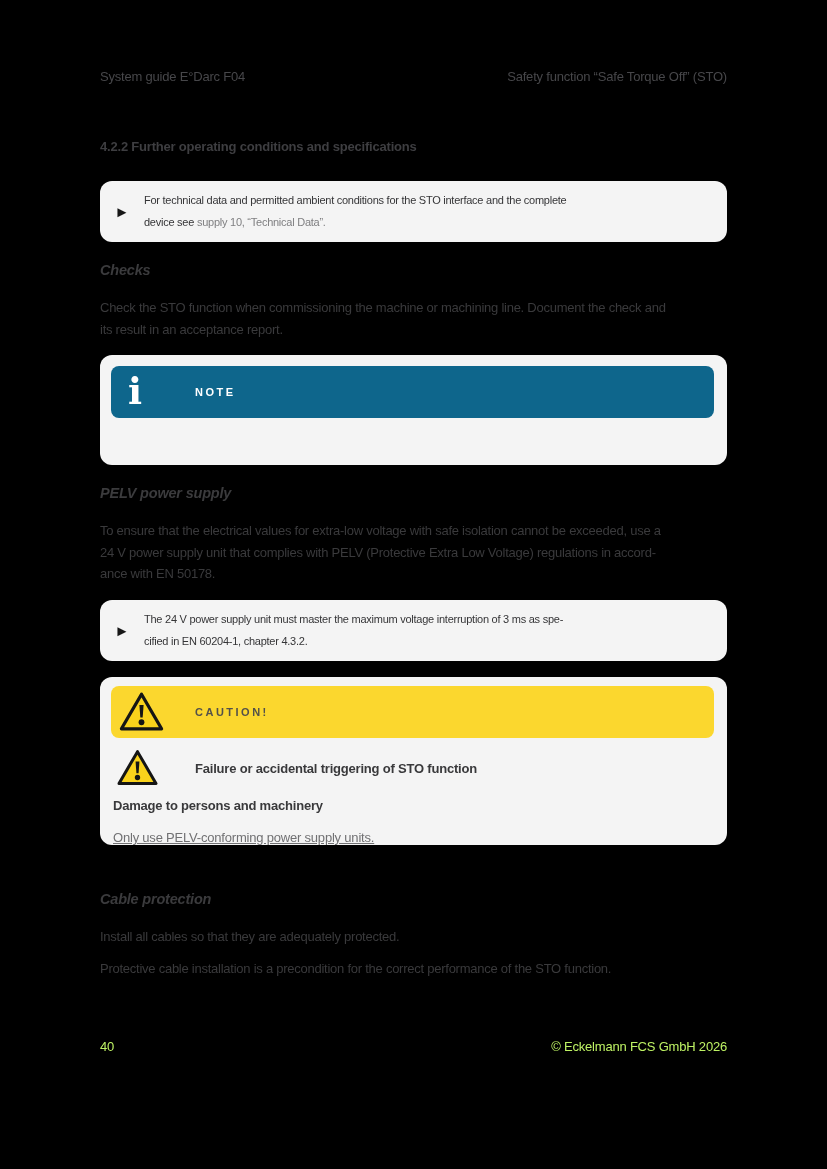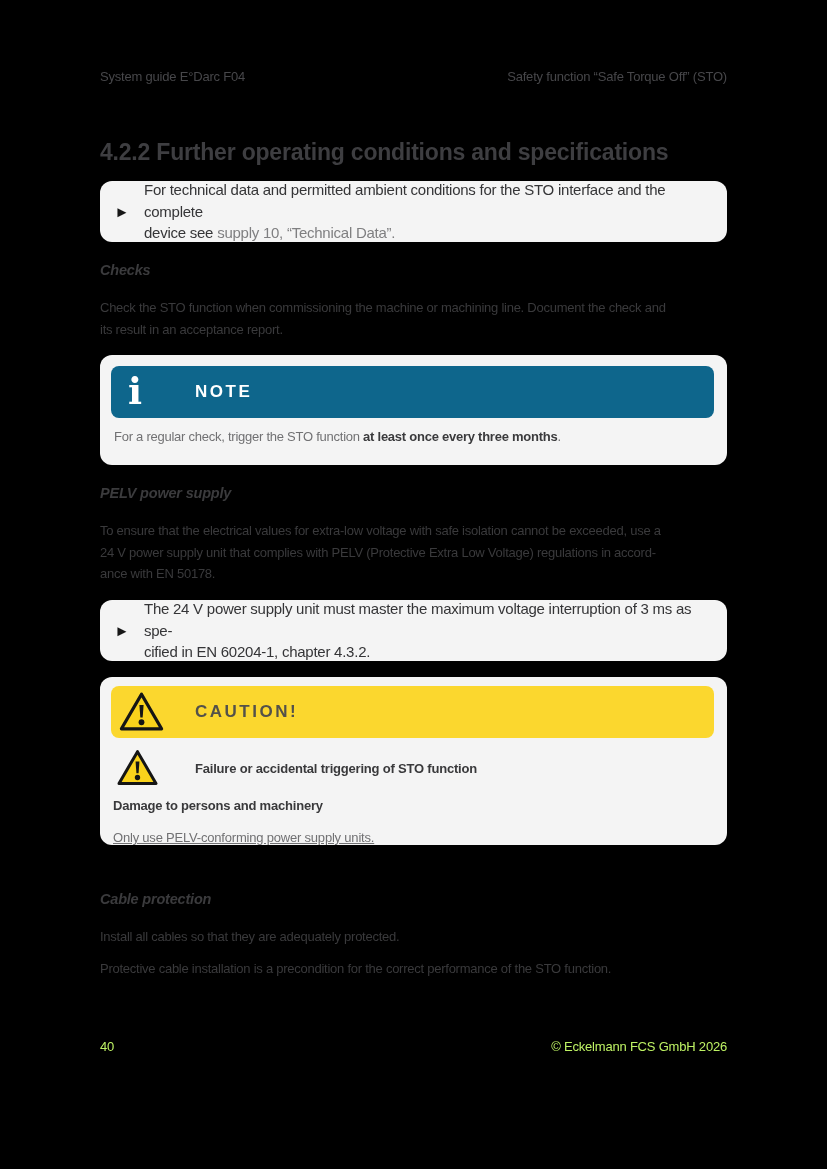--- a/index.html
+++ b/index.html
@@ -21,44 +21,44 @@
     background:var(--page-bg);
     font-family:"Liberation Sans",sans-serif;
     color:var(--body-text);
     overflow:hidden;
   }
   .abs{position:absolute;left:100px;width:627px;box-sizing:border-box;}
 
   .header-row{top:69px;display:flex;justify-content:space-between;font-size:13px;letter-spacing:-0.2px;color:#47474a;}
   .footer-row{top:1039px;display:flex;justify-content:space-between;font-size:13px;letter-spacing:-0.2px;color:#bef264;}
 
-  .section-heading{top:139px;margin:0;font-size:23px;font-weight:600;letter-spacing:-0.2px;color:#3e3e41;}
+  .section-heading{top:139px;margin:0;font-size:13px;font-weight:600;letter-spacing:-0.2px;color:#3e3e41;}
 
   .sub-heading{margin:0;font-size:14.5px;font-weight:bold;font-style:italic;letter-spacing:-0.2px;color:#3b3b3d;}
   .para{margin:0;font-size:13px;line-height:21.5px;letter-spacing:-0.25px;color:var(--body-text);white-space:pre-line;}
 
   .hint-box{
     background:var(--box-bg);
     border-radius:12px;
     height:61px;
     display:flex;align-items:center;
     padding-right:14px;
   }
   .arrow-cell{flex:none;width:44px;text-align:center;font-size:15px;line-height:1;color:#161616;}
-  .hint-text{margin:0;font-size:15px;line-height:21.5px;letter-spacing:-0.25px;color:#353537;white-space:pre-line;}
+  .hint-text{margin:0;font-size:11px;line-height:21.5px;letter-spacing:-0.25px;color:#353537;white-space:pre-line;}
   .xref{color:var(--link-text);text-decoration:none;cursor:pointer;}
 
   .big-box{background:var(--box-bg);border-radius:12px;}
   .box-header{
     position:absolute;left:11px;right:13px;height:52px;
     border-radius:8px;
   }
   .box-label{
     position:absolute;left:84px;top:50%;transform:translateY(-50%);
-    font-size:17px;font-weight:bold;letter-spacing:2.5px;
+    font-size:11px;font-weight:bold;letter-spacing:2.5px;
   }
 
   .note-box{top:355px;height:110px;}
   .note-header{top:11px;background:var(--note-header);color:var(--note-header-text);}
   .info-glyph{
     position:absolute;left:17px;top:50%;transform:translateY(-52%);
     font-family:"DejaVu Serif",serif;font-weight:bold;font-size:37px;line-height:1;color:#fff;
   }
   .note-body{position:absolute;left:14px;top:74px;margin:0;font-size:13px;letter-spacing:-0.25px;color:var(--muted-text);}
   .note-body b{color:#3a3a3c;}
@@ -92,21 +92,20 @@
 
   <h2 class="abs sub-heading" style="top:262px">Checks</h2>
   <p class="abs para" style="top:297px">Check the STO function when commissioning the machine or machining line. Document the check and
 its result in an acceptance report.</p>
 
   <div class="abs big-box note-box">
     <div class="box-header note-header">
       <span class="info-glyph">i</span>
       <span class="box-label">NOTE</span>
     </div>
-    <p class="note-body"><span>For a regular check, trigger the STO function </span><b>at least once every three months</b><span>.</span></p>
   </div>
 
   <h2 class="abs sub-heading" style="top:485px">PELV power supply</h2>
   <p class="abs para" style="top:520px">To ensure that the electrical values for extra-low voltage with safe isolation cannot be exceeded, use a
 24 V power supply unit that complies with PELV (Protective Extra Low Voltage) regulations in accord-
 ance with EN 50178.</p>
 
   <div class="abs hint-box" style="top:600px">
     <span class="arrow-cell">►</span>
     <p class="hint-text">The 24 V power supply unit must master the maximum voltage interruption of 3 ms as spe-

